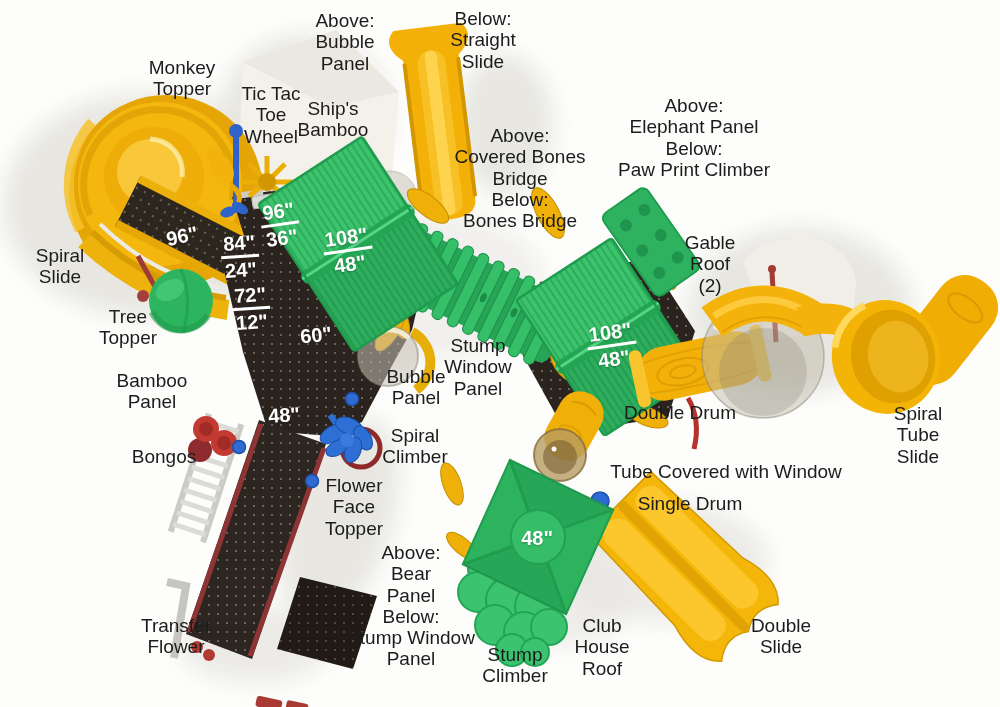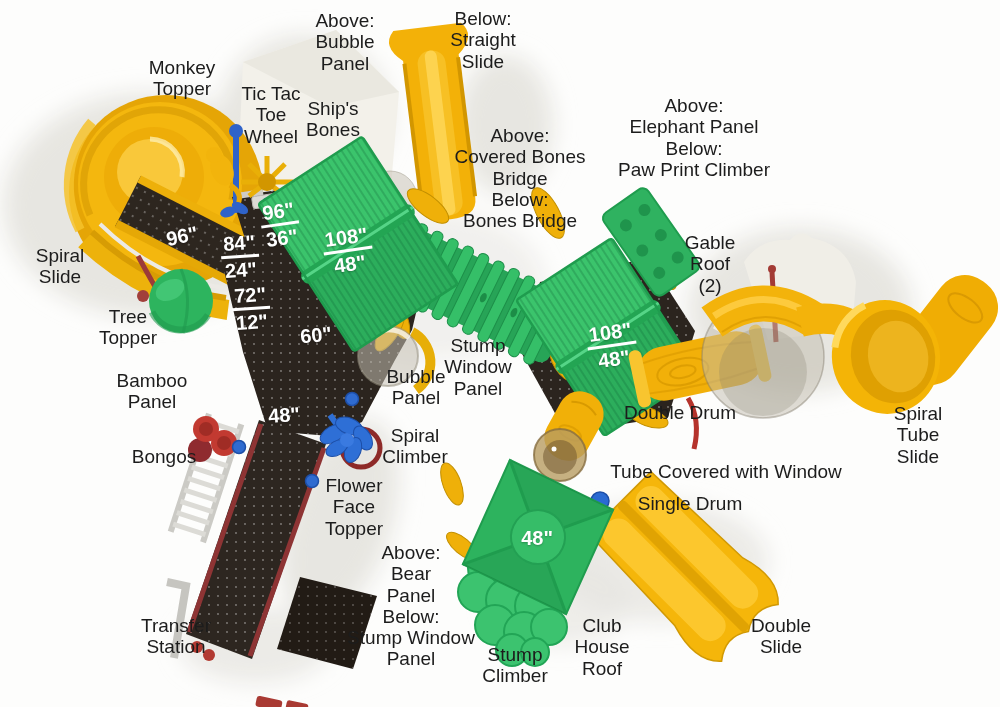--- a/index.html
+++ b/index.html
@@ -337,21 +337,21 @@
 Panel</div>
   <div class="lbl" style="left:483px;top:8px">Below:
 Straight
 Slide</div>
   <div class="lbl" style="left:182px;top:57px">Monkey
 Topper</div>
   <div class="lbl" style="left:271px;top:83px">Tic Tac
 Toe
 Wheel</div>
   <div class="lbl" style="left:333px;top:98px">Ship's
-Bones</div>
+Bamboo</div>
   <div class="lbl" style="left:520px;top:125px">Above:
 Covered Bones
 Bridge
 Below:
 Bones Bridge</div>
   <div class="lbl" style="left:694px;top:95px">Above:
 Elephant Panel
 Below:
 Paw Print Climber</div>
   <div class="lbl" style="left:60px;top:245px">Spiral
@@ -387,21 +387,21 @@
 Stump Window
 Panel</div>
   <div class="lbl" style="left:515px;top:644px">Stump
 Climber</div>
   <div class="lbl" style="left:602px;top:615px">Club
 House
 Roof</div>
   <div class="lbl" style="left:781px;top:615px">Double
 Slide</div>
   <div class="lbl" style="left:176px;top:615px">Transfer
-Station</div>
+Flower</div>
 
   <div class="meas" style="left:182px;top:226px;transform:translateX(-50%) rotate(-12deg)">
     <span>96"</span>
   </div>
   <div class="meas" style="left:280px;top:201px;transform:translateX(-50%) rotate(-8deg)">
     <span class="frac-top">96"</span>
       <span>36"</span>
   </div>
   <div class="meas" style="left:240px;top:233px;transform:translateX(-50%) rotate(-4deg)">
     <span class="frac-top">84"</span>

